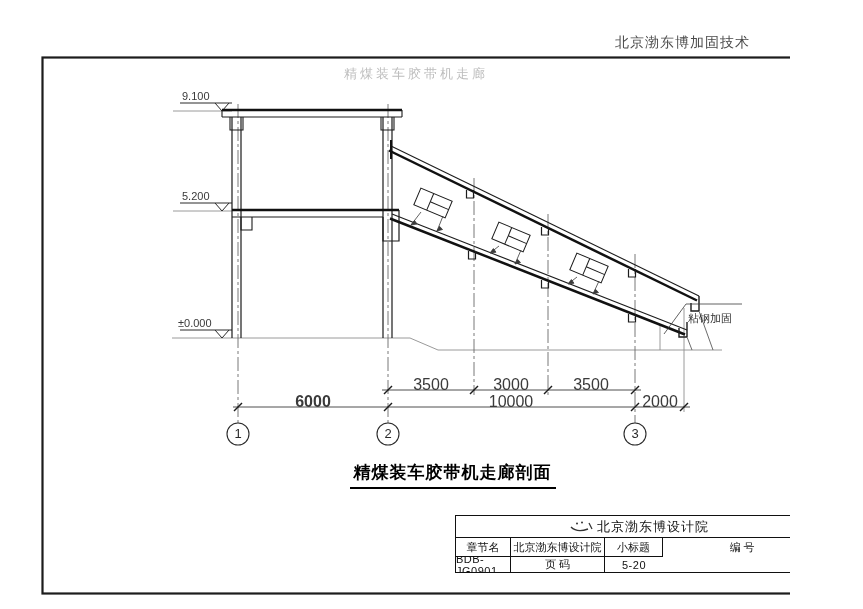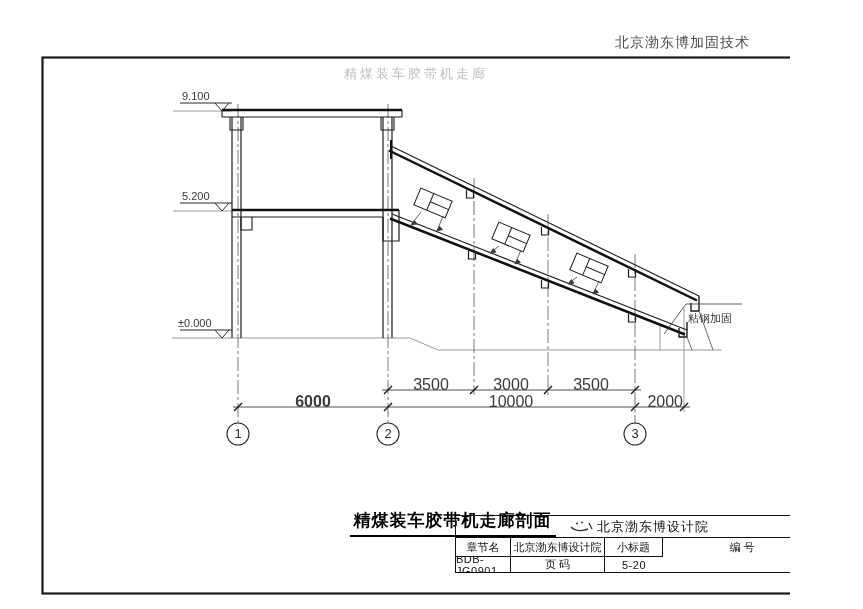--- a/index.html
+++ b/index.html
@@ -6,21 +6,21 @@
   #page{position:relative;width:790px;height:609px;background:#fff;overflow:hidden;
         font-family:"Liberation Sans",sans-serif;color:#1c1c1c;}
   #linework{position:absolute;left:0;top:0;}
   .txt{position:absolute;white-space:nowrap;}
   .watermark{right:40px;top:34px;font-family:"Liberation Serif",serif;font-size:14px;color:#4a4a4a;letter-spacing:1px;}
   .faint-title{left:344px;top:65px;font-family:"Liberation Serif",serif;font-size:13px;color:#bdbdbd;letter-spacing:3px;}
   .elev{font-size:11px;color:#3a3a3a;}
   .dim{font-size:16px;color:#3a3a3a;text-align:center;width:46px;}
   .axis-num{font-size:13px;color:#2a2a2a;text-align:center;width:20px;}
   .reinforce{left:688px;top:291px;font-size:11px;color:#333;letter-spacing:0px;margin-top:20px;}
-  .section-title{left:330px;top:461px;width:245px;text-align:center;margin-top:48px;}
+  .section-title{left:330px;top:461px;width:245px;text-align:center;}
   .section-title span{display:inline-block;font-family:"Liberation Serif",serif;font-weight:bold;
         font-size:17px;letter-spacing:1px;color:#000;border-bottom:2.5px solid #000;padding:0 4px 3px 4px;}
   
   .tblock{position:absolute;left:455px;top:515px;width:368px;height:58px;border:1.8px solid #111;
           box-sizing:border-box;display:grid;grid-template-columns:55px 94px 58px 1fr;
           grid-template-rows:21px 19px 1fr;font-family:"Liberation Serif",serif;font-size:11px;color:#111;}
   .tblock .cell{border-top:1px solid #111;border-right:1px solid #111;display:flex;align-items:center;
           justify-content:center;overflow:hidden;box-sizing:border-box;}
   .tblock .cell:nth-child(4n+1){}
   .tblock .no-r{border-right:none;}
@@ -175,21 +175,21 @@
   <div class="txt elev" style="left:182px;top:90px;">9.100</div>
   <div class="txt elev" style="left:182px;top:190px;">5.200</div>
   <div class="txt elev" style="left:178px;top:317px;">±0.000</div>
 
   <div class="txt dim" style="left:408px;top:376px;">3500</div>
   <div class="txt dim" style="left:488px;top:376px;">3000</div>
   <div class="txt dim" style="left:568px;top:376px;">3500</div>
 
   <div class="txt dim" style="left:290px;top:393px;font-weight:bold;">6000</div>
   <div class="txt dim" style="left:488px;top:393px;">10000</div>
-  <div class="txt dim" style="left:637px;top:393px;text-align:right;">2000</div>
+  <div class="txt dim" style="left:637px;top:393px;">2000</div>
 
   <div class="txt axis-num" style="left:228px;top:426px;">1</div>
   <div class="txt axis-num" style="left:378px;top:426px;">2</div>
   <div class="txt axis-num" style="left:625px;top:426px;">3</div>
 
   <div class="txt reinforce">粘钢加固</div>
 
   <div class="txt section-title">
     <span>精煤装车胶带机走廊剖面</span>
   </div>

